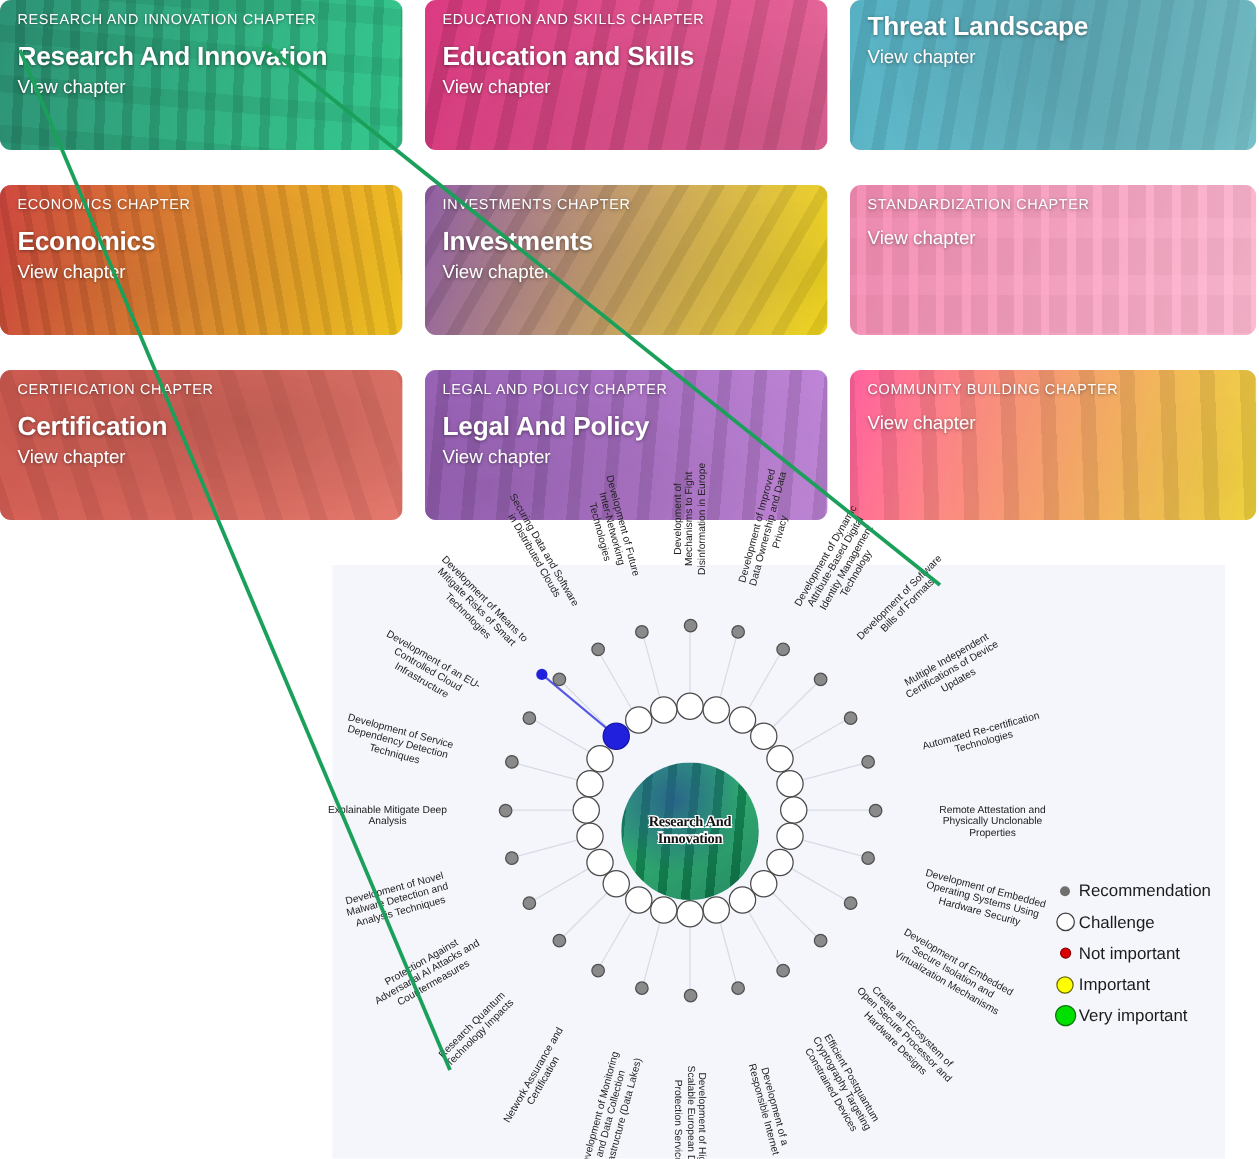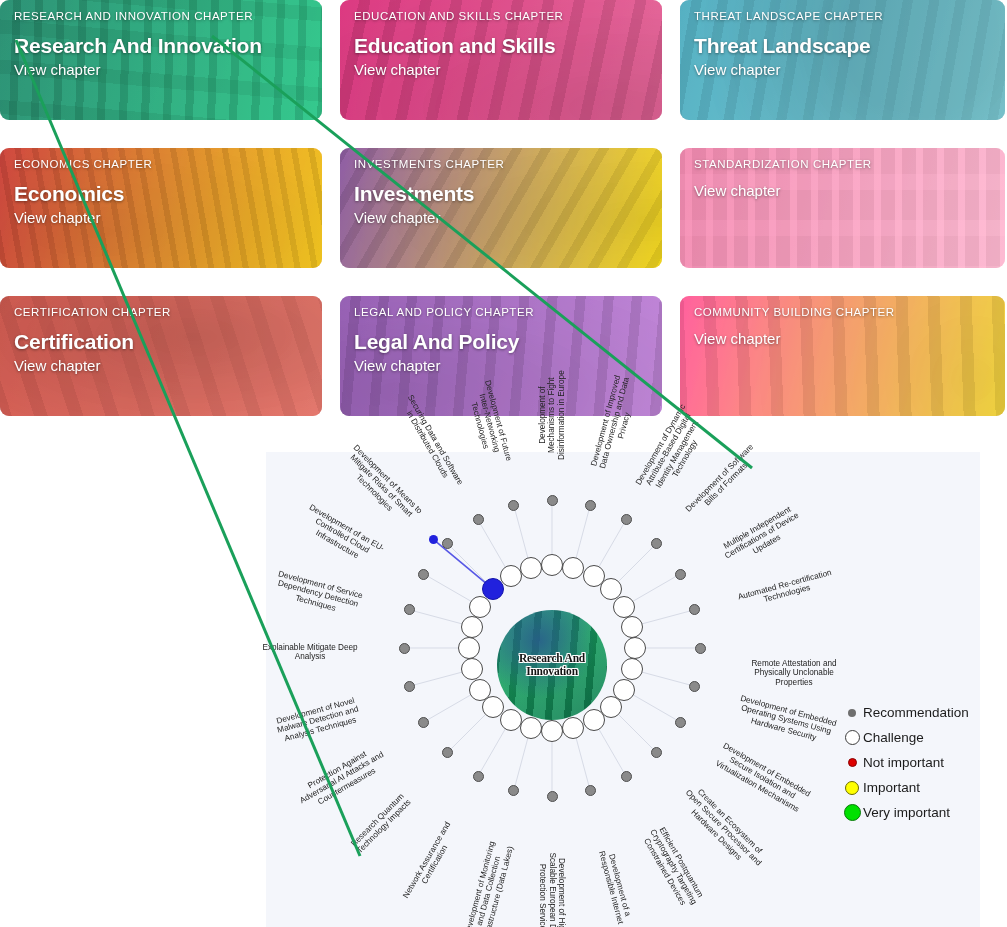--- a/index.html
+++ b/index.html
@@ -170,21 +170,20 @@
           <div class="kicker">EDUCATION AND SKILLS CHAPTER</div>
           <div class="ctitle">Education and Skills</div>
           <div class="clink">View chapter</div>
         </div>
       </div>
       <div class="card">
         <div class="photo ph-c"></div>
         <div class="tint" style="background:linear-gradient(105deg,#2f8fa6 0%,#63c6d4 100%);opacity:.82"></div>
         <div class="veil" style="background:linear-gradient(105deg,#2f8fa6 0%,#63c6d4 100%)"></div>
         <div class="txt">
-          <div class="kicker">THREAT LANDSCAPE CHAPTER</div>
           <div class="ctitle">Threat Landscape</div>
           <div class="clink">View chapter</div>
         </div>
       </div>
       <div class="card">
         <div class="photo ph-d"></div>
         <div class="tint" style="background:linear-gradient(105deg,#c4261f 0%,#f0b000 100%);opacity:.82"></div>
         <div class="veil" style="background:linear-gradient(105deg,#c4261f 0%,#f0b000 100%)"></div>
         <div class="txt">
           <div class="kicker">ECONOMICS CHAPTER</div>
@@ -294,21 +293,21 @@
         <div class="rec" style="left: 390.652px; top: 91.3482px;"></div>
         <div class="rlabel" style="left: 457.12px; top: 19.8802px; transform: rotate(-45deg);">Development of Software Bills of Formats</div>
         <div class="chal" style="left: 357.88px; top: 154.5px;"></div>
         <div class="rec" style="left: 414.172px; top: 122px;"></div>
         <div class="rlabel" style="left: 495.578px; top: 70px; transform: rotate(-30deg);">Multiple Independent Certifications of Device Updates</div>
         <div class="chal" style="left: 366.172px; top: 174.518px;"></div>
         <div class="rec" style="left: 428.957px; top: 157.695px;"></div>
         <div class="rlabel" style="left: 519.754px; top: 128.366px; transform: rotate(-15deg);">Automated Re-certification Technologies</div>
         <div class="chal" style="left: 369px; top: 196px;"></div>
         <div class="rec" style="left: 434px; top: 196px;"></div>
-        <div class="rlabel" style="left: 528px; top: 191px; transform: rotate(0deg); margin-top: 16px;">Remote Attestation and Physically Unclonable Properties</div>
+        <div class="rlabel" style="left: 528px; top: 191px; transform: rotate(0deg);">Remote Attestation and Physically Unclonable Properties</div>
         <div class="chal" style="left: 366.172px; top: 217.482px;"></div>
         <div class="rec" style="left: 428.957px; top: 234.305px;"></div>
         <div class="rlabel" style="left: 519.754px; top: 253.634px; transform: rotate(15deg);">Development of Embedded Operating Systems Using Hardware Security</div>
         <div class="chal" style="left: 357.88px; top: 237.5px;"></div>
         <div class="rec" style="left: 414.172px; top: 270px;"></div>
         <div class="rlabel" style="left: 495.578px; top: 312px; transform: rotate(30deg);">Development of Embedded Secure Isolation and Virtualization Mechanisms</div>
         <div class="chal" style="left: 344.69px; top: 254.69px;"></div>
         <div class="rec" style="left: 390.652px; top: 300.652px;"></div>
         <div class="rlabel" style="left: 457.12px; top: 362.12px; transform: rotate(45deg);">Create an Ecosystem of Open Secure Processor and Hardware Designs</div>
         <div class="chal" style="left: 327.5px; top: 267.88px;"></div>

